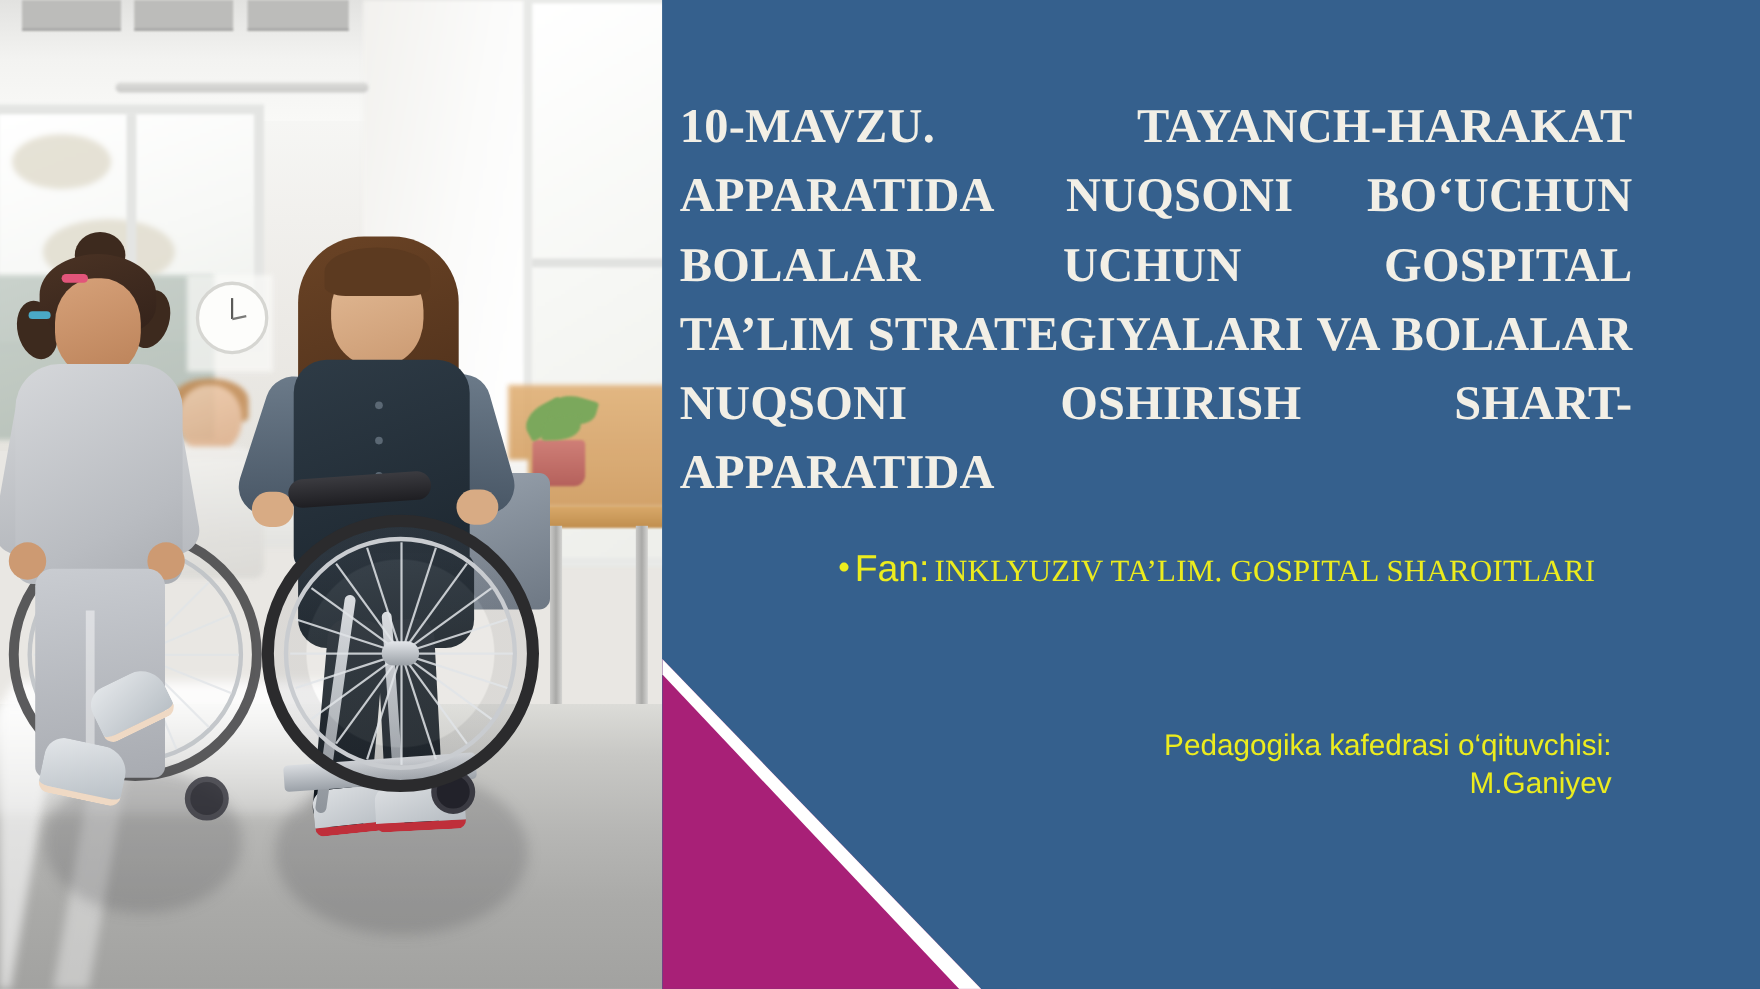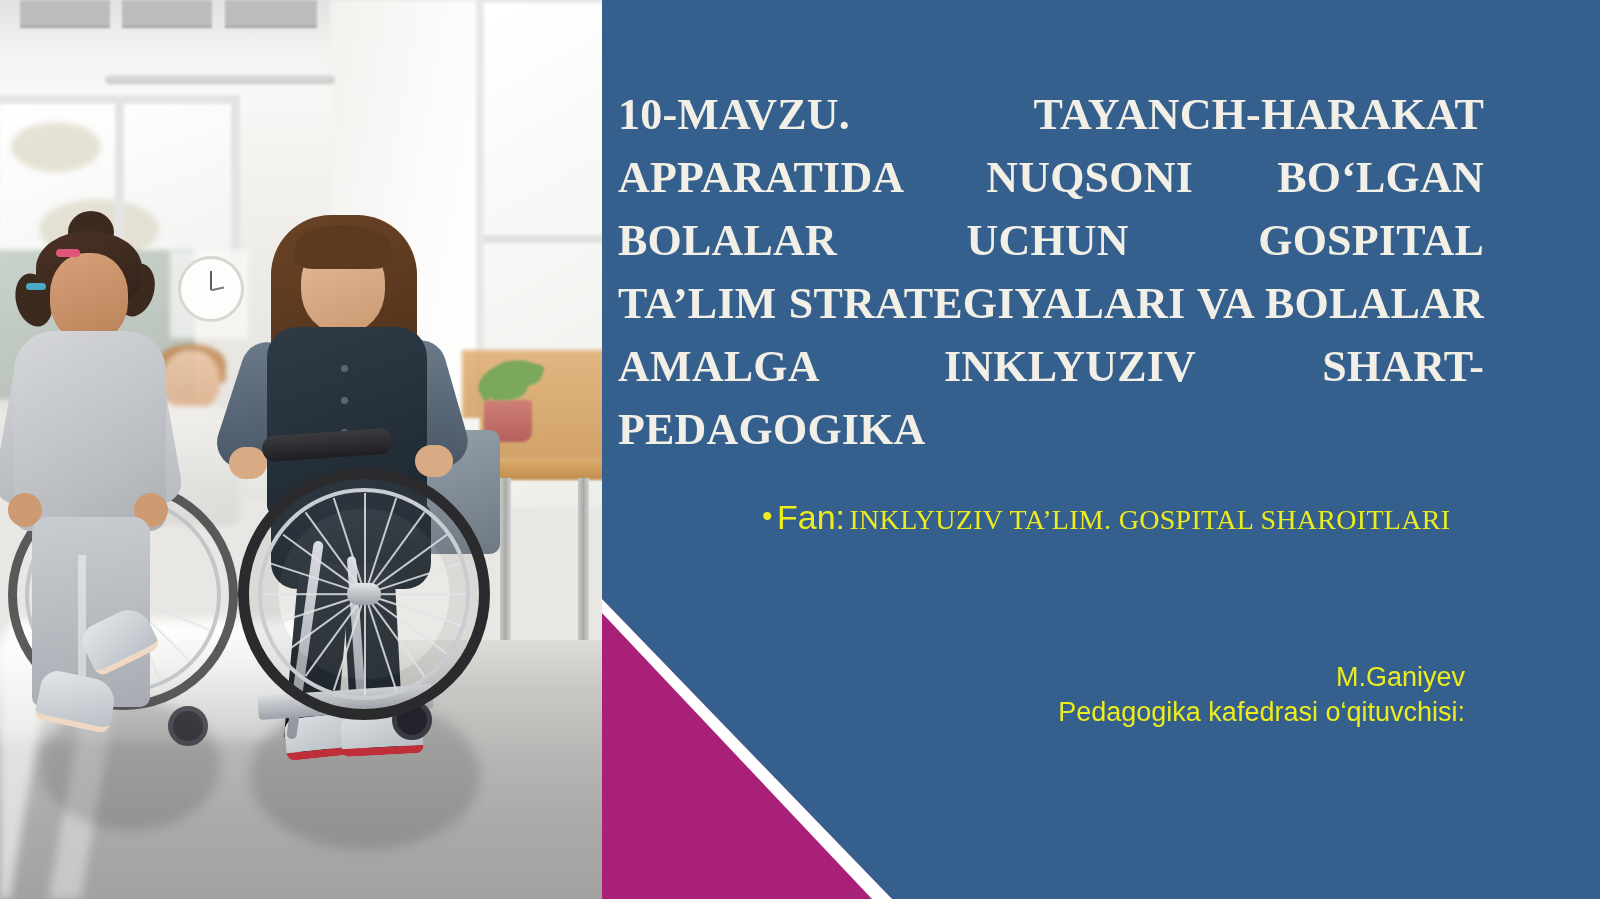--- a/index.html
+++ b/index.html
@@ -351,36 +351,36 @@
           <i style="transform:rotate(342deg)"></i>
       </div>
       <div class="hub"></div>
     </div>
   </div>
 
   <div class="panel">
 
     <div class="title">
       <div>10-MAVZU. TAYANCH-HARAKAT</div>
-      <div>APPARATIDA NUQSONI BO‘LGAN</div>
+      <div>APPARATIDA NUQSONI BO‘UCHUN</div>
       <div>BOLALAR UCHUN GOSPITAL</div>
       <div>TA’LIM STRATEGIYALARI VA BOLALAR</div>
-      <div>AMALGA INKLYUZIV SHART-</div>
-      <div class="last">PEDAGOGIKA</div>
+      <div>NUQSONI OSHIRISH SHART-</div>
+      <div class="last">APPARATIDA</div>
     </div>
 
     <div class="fanline">
       <span class="fanbullet">•</span>
       <span class="fanlabel">Fan:</span>
       <span class="fanvalue">INKLYUZIV TA’LIM. GOSPITAL SHAROITLARI</span>
     </div>
 
     <div class="author">
+      <div>Pedagogika kafedrasi o‘qituvchisi:</div>
       <div>M.Ganiyev</div>
-      <div>Pedagogika kafedrasi o‘qituvchisi:</div>
     </div>
 
     <div class="tri">
       <div class="mag"></div>
       <div class="white"></div>
     </div>
   </div>
 </div>
 
 </body></html>

